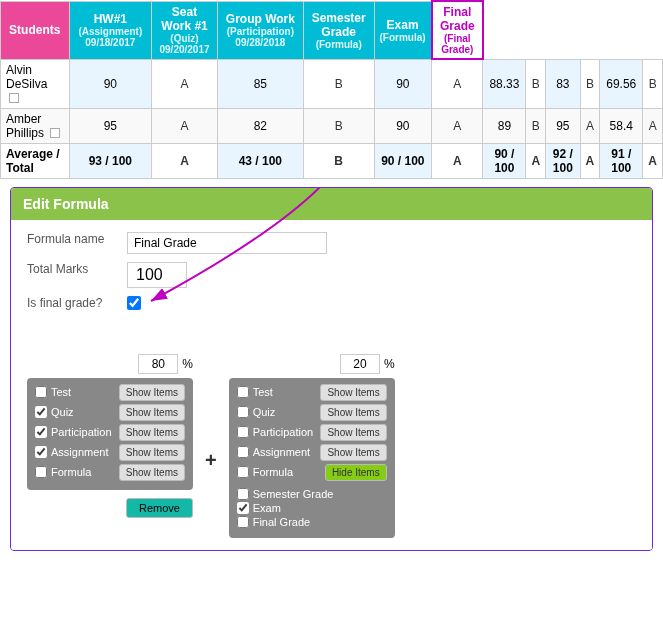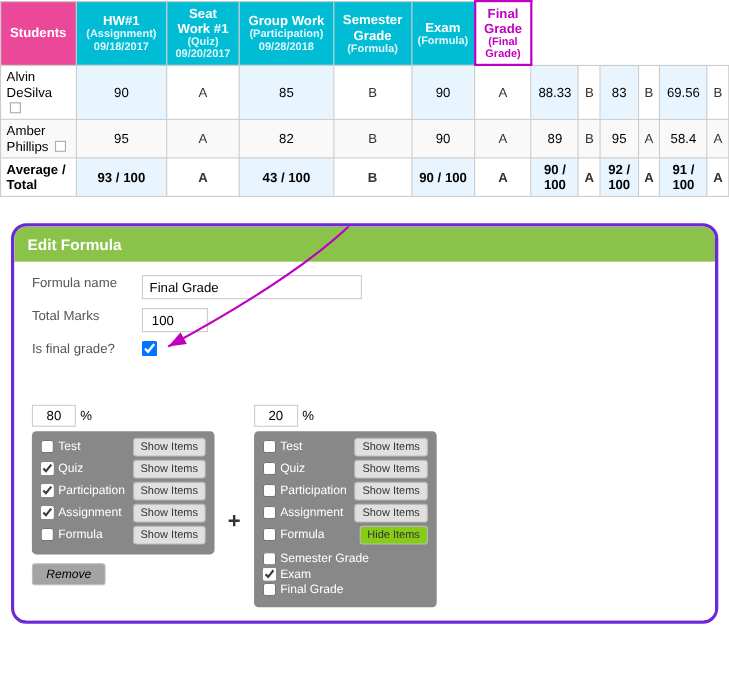--- a/index.html
+++ b/index.html
@@ -15,45 +15,45 @@
     .grade-table th.final-grade-header .sub { color: #c000c0; }
     .grade-table td.name-cell { text-align: left; font-weight: normal; }
     .grade-table td.avg-cell { font-weight: bold; text-align: left; }
     .grade-table tr:nth-child(even) td { background: #f9f9f9; }
     .grade-table tr.avg-row td { font-weight: bold; }
     .grade-col { background: #e8f5ff; }
     .letter-col { color: #333; }
     .copy-icon { display: inline-block; width: 10px; height: 10px; border: 1px solid #aaa; background: #fff; margin-left: 3px; vertical-align: middle; }
 
     
-    .edit-formula-container { margin: 24px 10px; border: 3px solid #6d28d9; border-radius: 14px; overflow: hidden; }
+    .edit-formula-container { margin: 8px 10px; border: 1px solid #6d28d9; border-radius: 4px; overflow: hidden; }
     .edit-formula-header { background: #8bc34a; color: #fff; font-size: 14px; font-weight: bold; padding: 8px 12px; }
     .edit-formula-body { padding: 12px 16px; background: #fff; }
     .form-row { display: flex; margin-bottom: 8px; }
     .form-label { width: 100px; color: #555; font-size: 12px; }
     .form-input { border: 1px solid #ccc; padding: 3px 6px; font-size: 12px; width: 200px; }
-    .form-input-small { border: 1px solid #ccc; padding: 3px 8px; font-size: 12px; width: 60px; }
+    .form-input-small { border: 1px solid #ccc; padding: 3px 8px; font-size: 16px; width: 60px; }
     .checkbox-cell { width: 14px; height: 14px; }
 
     
     .percent-row { display: flex; align-items: flex-start; gap: 8px; margin-top: 8px; }
-    .percent-block { display: flex; flex-direction: column; align-items: flex-start; }
+    .percent-block { display: flex; flex-direction: column; align-items: flex-end; }
     .percent-header { display: flex; align-items: center; gap: 4px; margin-bottom: 4px; font-size: 12px; }
     .percent-box { border: 1px solid #ccc; padding: 2px 4px; width: 40px; text-align: center; font-size: 12px; }
     .percent-sign { font-size: 12px; }
     .items-panel { background: #888; border-radius: 4px; padding: 6px 8px; width: 166px; }
     .items-row { display: flex; align-items: center; margin-bottom: 3px; gap: 4px; }
     .items-row label { flex: 1; color: #fff; font-size: 11px; }
     .show-items-btn { background: #e0e0e0; border: 1px solid #bbb; border-radius: 3px; font-size: 10px; padding: 2px 6px; cursor: pointer; white-space: nowrap; color: #333; }
     .show-items-btn.hide { background: #84cc16; }
     .checkbox-white { accent-color: #fff; width: 12px; height: 12px; }
 
     .plus-sign { font-size: 20px; font-weight: bold; color: #333; align-self: center; margin: 0 4px; padding-top: 30px; }
 
-    .remove-btn { background: #a3a3a3; border: 1px solid #bbb; border-radius: 3px; font-size: 11px; padding: 3px 12px; cursor: pointer; margin-top: 8px; font-style: italic; }
+    .remove-btn { background: #14b8a6; border: 1px solid #bbb; border-radius: 3px; font-size: 11px; padding: 3px 12px; cursor: pointer; margin-top: 8px; }
 
     
     .extra-items { padding: 4px 0 2px 0; }
     .extra-item-row { display: flex; align-items: center; gap: 4px; margin-bottom: 2px; }
     .extra-item-row label { color: #fff; font-size: 11px; }
   </style>
 </head>
 <body>
 
 <table class="grade-table">

